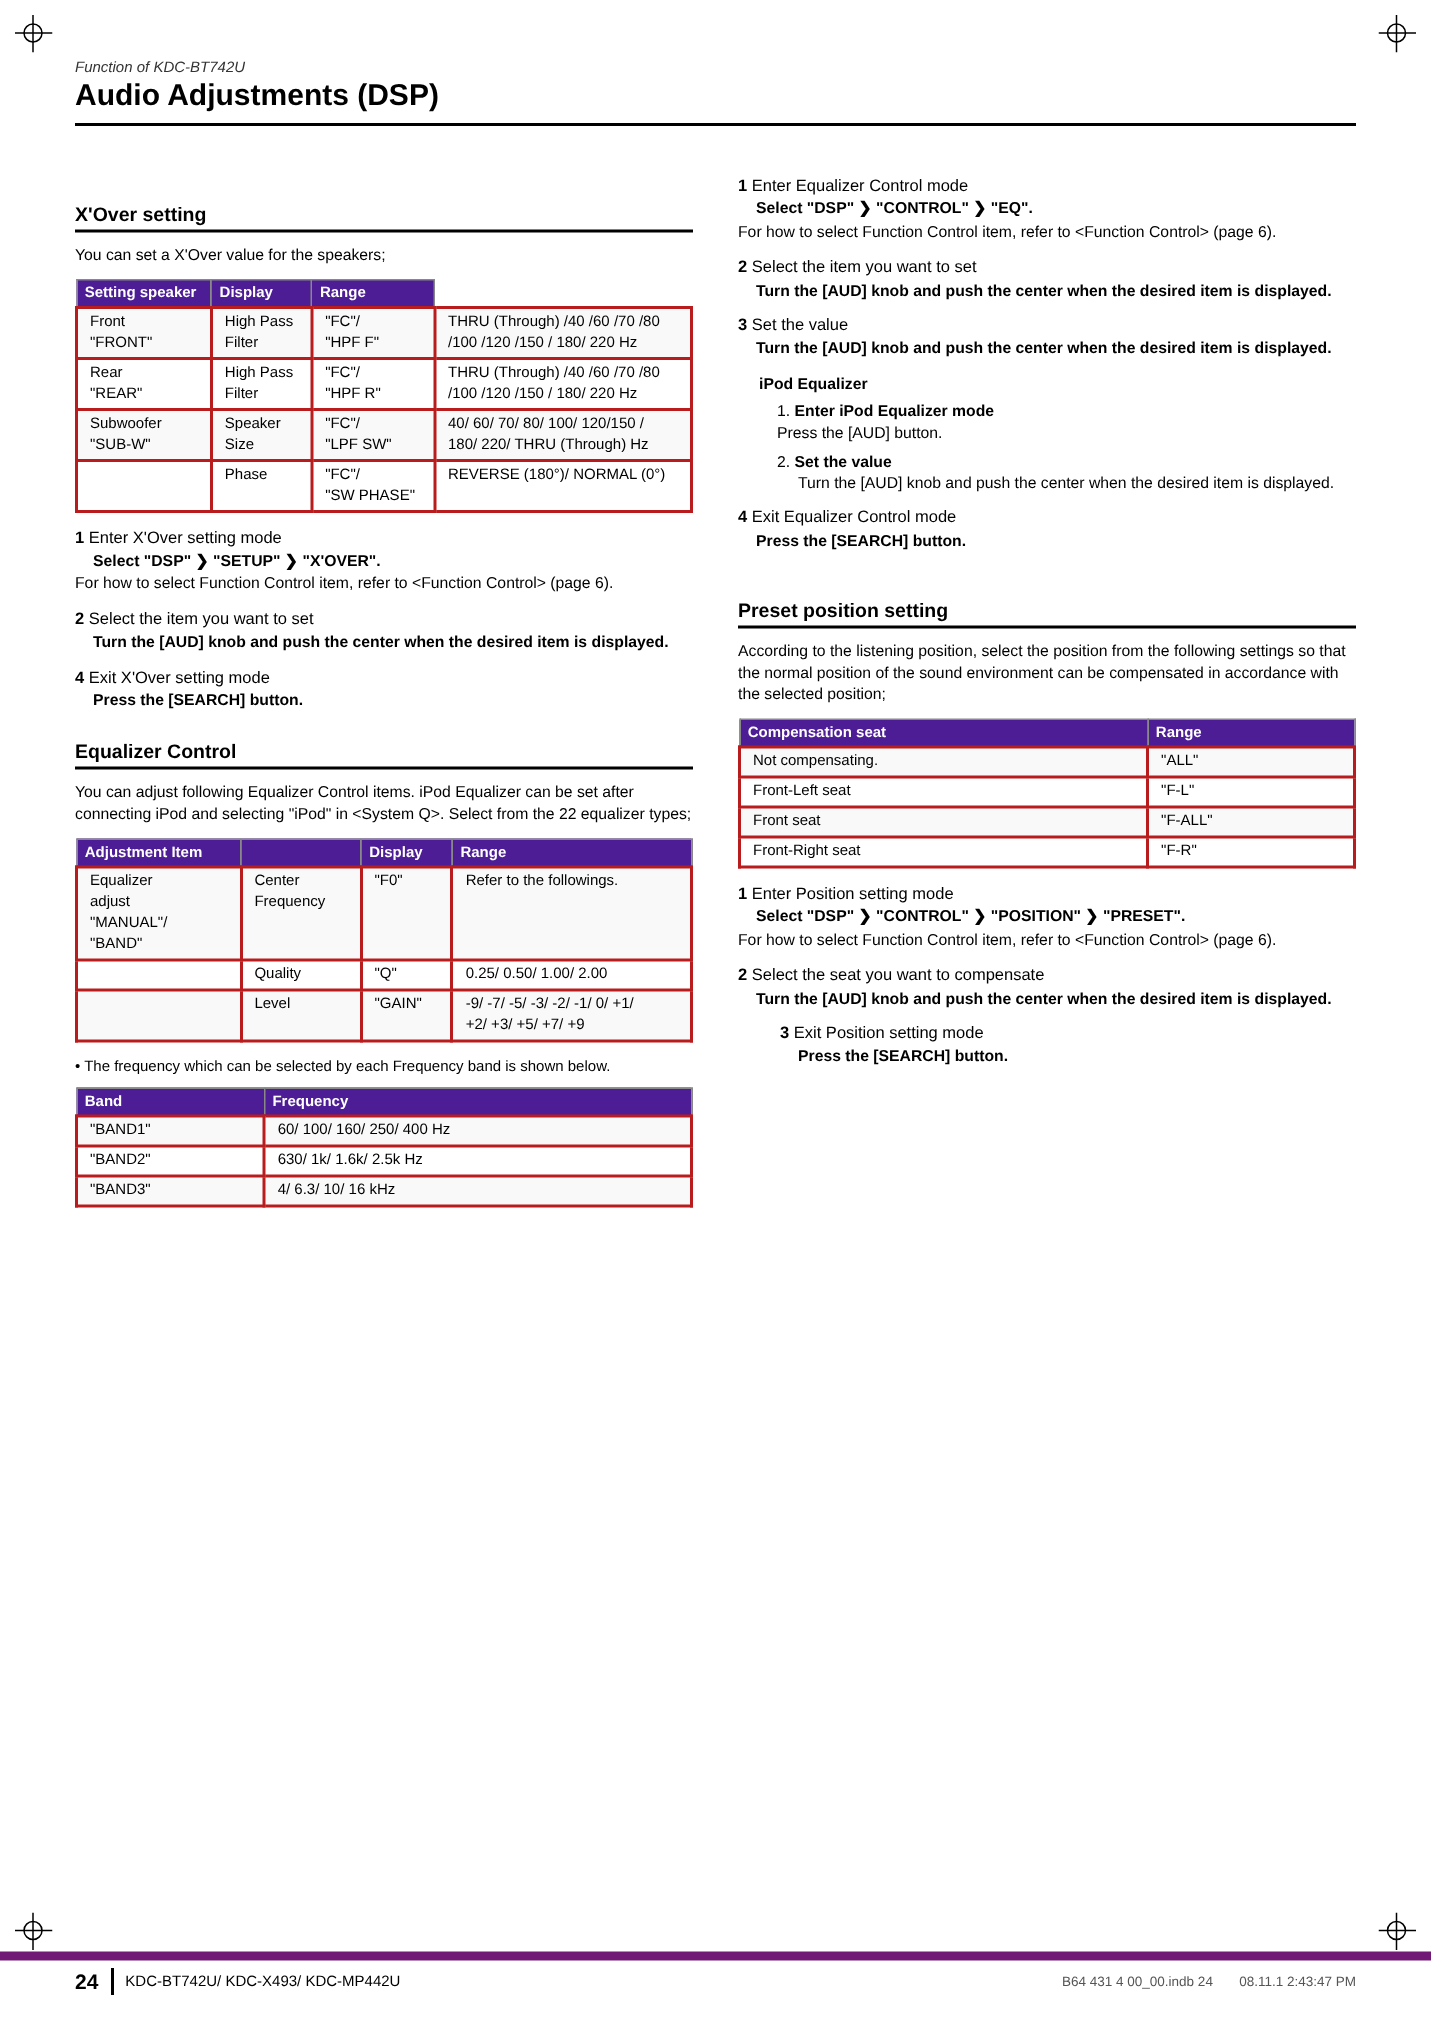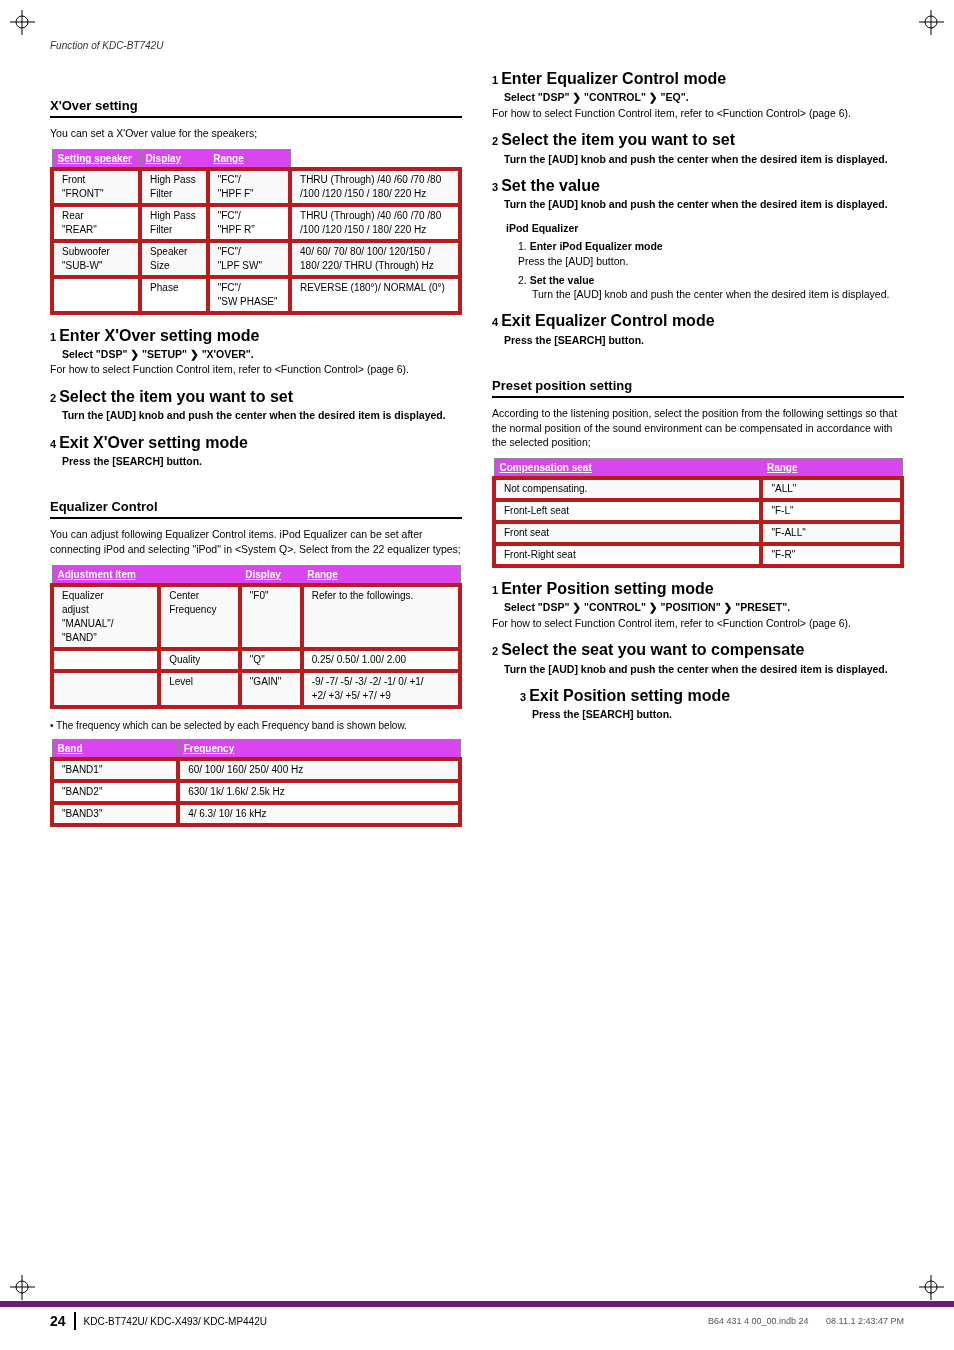--- a/index.html
+++ b/index.html
@@ -45,52 +45,51 @@
       padding-bottom: 6px;
     }
 
     
     .section-heading {
       font-size: 13px;
       font-weight: bold;
       border-bottom: 2px solid #000;
       padding-bottom: 3px;
       margin-bottom: 8px;
-      margin-top: 30px;
+      margin-top: 18px;
     }
     .section-intro {
       font-size: 10.5px;
       margin-bottom: 8px;
       line-height: 1.4;
     }
 
     
     table {
       width: 100%;
       border-collapse: collapse;
       font-size: 10px;
       margin-bottom: 10px;
     }
     table thead tr {
-      background: #d946ef;
+      background: #4c1d95;
       color: #fff;
-      text-decoration: underline;
     }
     table thead th {
       padding: 3px 5px;
       text-align: left;
       font-weight: bold;
       border: 1px solid #888;
     }
     table tbody tr {
       border: 1px solid #ccc;
     }
     table tbody td {
       padding: 2px 8px;
-      border: 4px solid #b91c1c;
+      border: 2px solid #b91c1c;
       vertical-align: top;
       line-height: 1.4;
     }
     table tbody tr:nth-child(odd) {
       background: #f9f9f9;
     }
 
     
     .steps-list {
       list-style: none;
@@ -98,22 +97,22 @@
     }
     .steps-list > li {
       margin-bottom: 7px;
       line-height: 1.4;
     }
     .step-num {
       font-weight: bold;
       font-size: 11px;
     }
     .step-title {
-      font-weight: bold;
-      font-size: 16px;
+      font-weight: normal;
+      font-size: 11px;
     }
     .step-body {
       font-size: 10.5px;
       margin-top: 1px;
       margin-left: 12px;
       line-height: 1.4;
     }
 
     
     .substep {
@@ -203,20 +202,21 @@
     <circle cx="12" cy="12" r="6" fill="none" stroke="#000" stroke-width="1"></circle>
   </svg>
   <svg style="position:absolute;bottom:50px;right:10px;width:25px;height:25px;">
     <line x1="12" y1="0" x2="12" y2="25" stroke="#000" stroke-width="1"></line>
     <line x1="0" y1="12" x2="25" y2="12" stroke="#000" stroke-width="1"></line>
     <circle cx="12" cy="12" r="6" fill="none" stroke="#000" stroke-width="1"></circle>
   </svg>
 
   <div class="header-area">
     <div class="doc-subtitle">Function of KDC-BT742U</div>
+    <div class="doc-title">Audio Adjustments (DSP)</div>
   </div>
 
   <div class="two-col">
 
     <div class="col-left">
 
       <div>
         <div class="section-heading">X'Over setting</div>
         <div class="section-intro">You can set a X'Over value for the speakers;</div>
 

